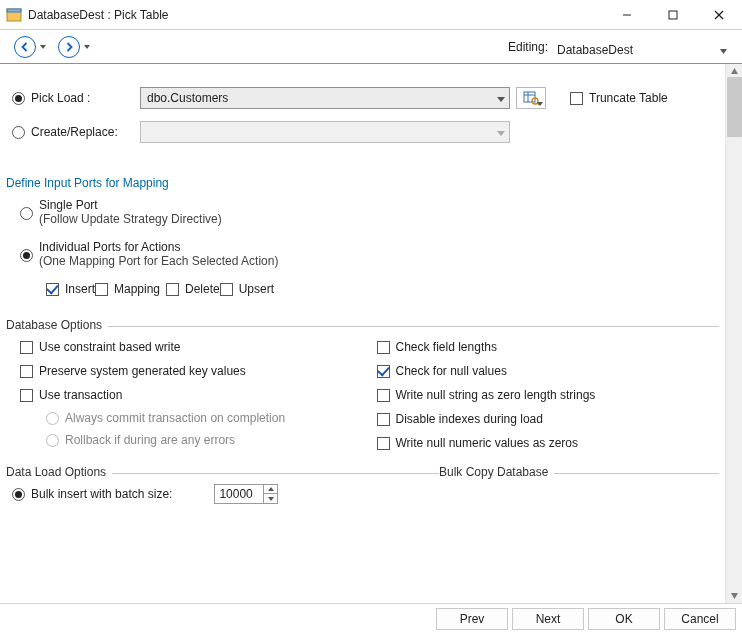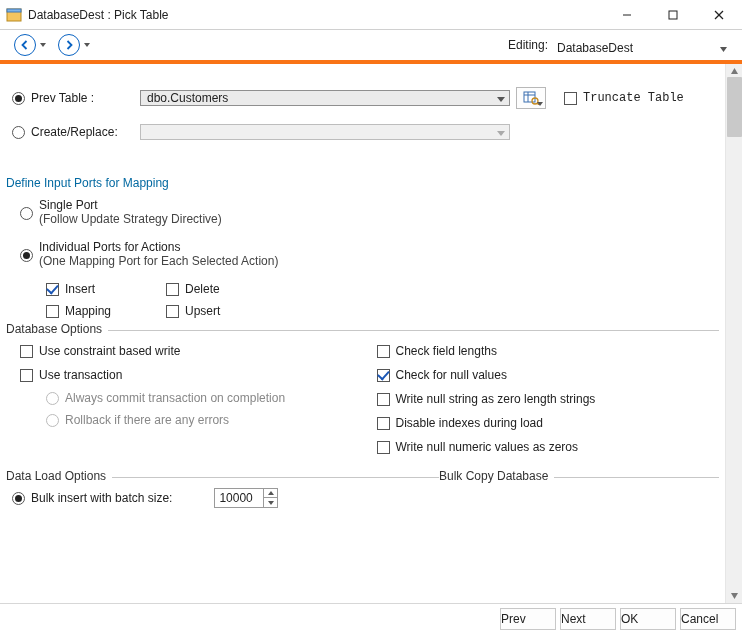--- a/index.html
+++ b/index.html
@@ -28,21 +28,21 @@
   .titlebar .win-btn {
     width: 46px; height: 30px;
     display: inline-flex; align-items: center; justify-content: center;
   }
   .titlebar .win-btn svg { width: 10px; height: 10px; }
   
   .toolbar {
     height: 34px;
     display: flex; align-items: center;
     padding: 0 10px 0 14px;
-    border-bottom: 4px solid #f97316;
+    border-bottom: 1px solid #f97316;
   }
   .nav-btn {
     width: 22px; height: 22px;
     border: 1.5px solid #0a63c2;
     border-radius: 50%;
     display: inline-flex; align-items: center; justify-content: center;
     margin-right: 2px;
     color: #0a63c2;
   }
   .nav-caret {
@@ -76,21 +76,21 @@
   .radio-lbl { display: flex; align-items: center; width: 128px; }
   .radio-dot, .radio-empty {
     width: 13px; height: 13px; border: 1px solid #555; border-radius: 50%;
     display: inline-flex; align-items: center; justify-content: center;
     margin-right: 6px; background: #fff;
   }
   .radio-dot::after {
     content: ""; width: 7px; height: 7px; background: #222; border-radius: 50%;
   }
   .dropdown {
-    height: 16px; border: 1px solid #8f8f8f;
+    height: 22px; border: 1px solid #8f8f8f;
     display: flex; align-items: center; justify-content: space-between;
     padding: 0 4px 0 6px; background: #ebebeb;
   }
   .dropdown.disabled { background: #f0f0f0; color: #888; border-color: #bdbdbd; }
   .dropdown .dd-text { overflow: hidden; white-space: nowrap; }
   .dropdown .caret { color: #444; }
   .tbl-select { width: 370px; }
   .cr-select { width: 370px; }
   .icon-btn {
     width: 30px; height: 22px; border: 1px solid #b8b8b8;
@@ -107,36 +107,36 @@
   .chk {
     width: 13px; height: 13px; border: 1px solid #555; background: #fff;
     display: inline-flex; align-items: center; justify-content: center;
     margin-right: 6px;
   }
   .chk.checked::after {
     content: ""; width: 9px; height: 5px;
     border-left: 2px solid #1a56b5; border-bottom: 2px solid #1a56b5;
     transform: rotate(-48deg) translate(1px,-1px);
   }
-  .truncate-wrap { display: flex; align-items: center; margin-left: 18px; font-family: Liberation Mono, monospace; }
+  .truncate-wrap { display: flex; align-items: center; margin-left: 24px; }
   
   .section-title { color: #0369a1; margin: 14px 0 6px 0; }
   
   .ports-group { padding: 0 0 8px 14px; }
   .ports-opt { display: flex; align-items: center; margin: 8px 0 2px 0; }
   .ports-opt .lbls { display: flex; flex-direction: column; }
   .ports-opt .sub { color: #444; }
   .action-row { display: flex; margin-top: 10px; padding-left: 26px; }
-  .action-col { display: flex; flex-direction: column; width: 120px; }
+  .action-col { display: flex; flex-direction: row; width: 120px; }
   .action-item { display: flex; align-items: center; height: 22px; }
   
   .fieldset {
     position: relative;
     border-top: 1px solid #c7c7c7;
-    margin-top: 0; padding-top: 8px;
+    margin-top: 18px; padding-top: 8px;
   }
   .fieldset .legend {
     position: absolute; top: -9px; left: 0;
     background: #fff; padding-right: 6px; color: #333;
   }
   .db-cols { display: flex; }
   .db-col { flex: 1; }
   .db-item { display: flex; align-items: center; height: 24px; padding-left: 14px; }
   .db-sub { padding-left: 40px; display: flex; align-items: center; height: 22px; color: #888; }
   .db-sub .radio-empty { border-color: #bbb; }
@@ -158,23 +158,23 @@
   .spin svg { width: 6px; height: 4px; display:block; }
   .dload-right { width: 280px; }
   
   .button-bar {
     height: 30px; border-top: 1px solid #d7d7d7;
     display: flex; justify-content: flex-end; align-items: center;
     padding-right: 6px; background: #fff;
     position: absolute; bottom: 0; left: 0; right: 0;
   }
   .btn {
-    width: 56px; height: 22px;
+    width: 72px; height: 22px;
     border: 1px solid #c8c8c8; background: #fdfdfd;
-    display: inline-flex; align-items: center; justify-content: flex-start;
+    display: inline-flex; align-items: center; justify-content: center;
     margin-left: 4px;
   }
   .root { position: relative; width: 742px; height: 633px; }
 </style>
 </head>
 <body>
 <div class="root">
 
 <div class="titlebar">
   <span class="app-icon">
@@ -238,21 +238,21 @@
   </div>
 </div>
 
 <div class="body-outer">
   <div class="body-main">
 
     <div class="form-rows">
       <div class="form-row">
         <label class="radio-lbl">
           <span class="radio-dot"></span>
-          <span>Prev Table :</span>
+          <span>Pick Load :</span>
         </label>
         <div class="dropdown tbl-select">
           <span class="dd-text">dbo.Customers</span>
           <span class="caret">
             <svg width="8" height="5" viewBox="0 0 8 5">
                   <path d="M0 0 L4 5 L8 0 Z" fill="#555"></path>
                 </svg>
           </span>
         </div>
         <span class="icon-btn">
@@ -330,29 +330,33 @@
     <div class="fieldset">
       <span class="legend">Database  Options</span>
       <div class="db-cols">
         <div class="db-col">
           <label class="db-item">
             <span class="chk"></span>
             <span>Use constraint based write</span>
           </label>
           <label class="db-item">
             <span class="chk"></span>
+            <span>Preserve system generated key values</span>
+          </label>
+          <label class="db-item">
+            <span class="chk"></span>
             <span>Use transaction</span>
           </label>
           <div class="db-sub">
             <span class="radio-empty"></span>
             <span>Always commit transaction on completion</span>
           </div>
           <div class="db-sub">
             <span class="radio-empty"></span>
-            <span>Rollback if there are any errors</span>
+            <span>Rollback if during are any errors</span>
           </div>
         </div>
         <div class="db-col">
           <label class="db-item">
             <span class="chk"></span>
             <span>Check field lengths</span>
           </label>
           <label class="db-item">
             <span class="chk checked"></span>
             <span>Check for null values</span>

